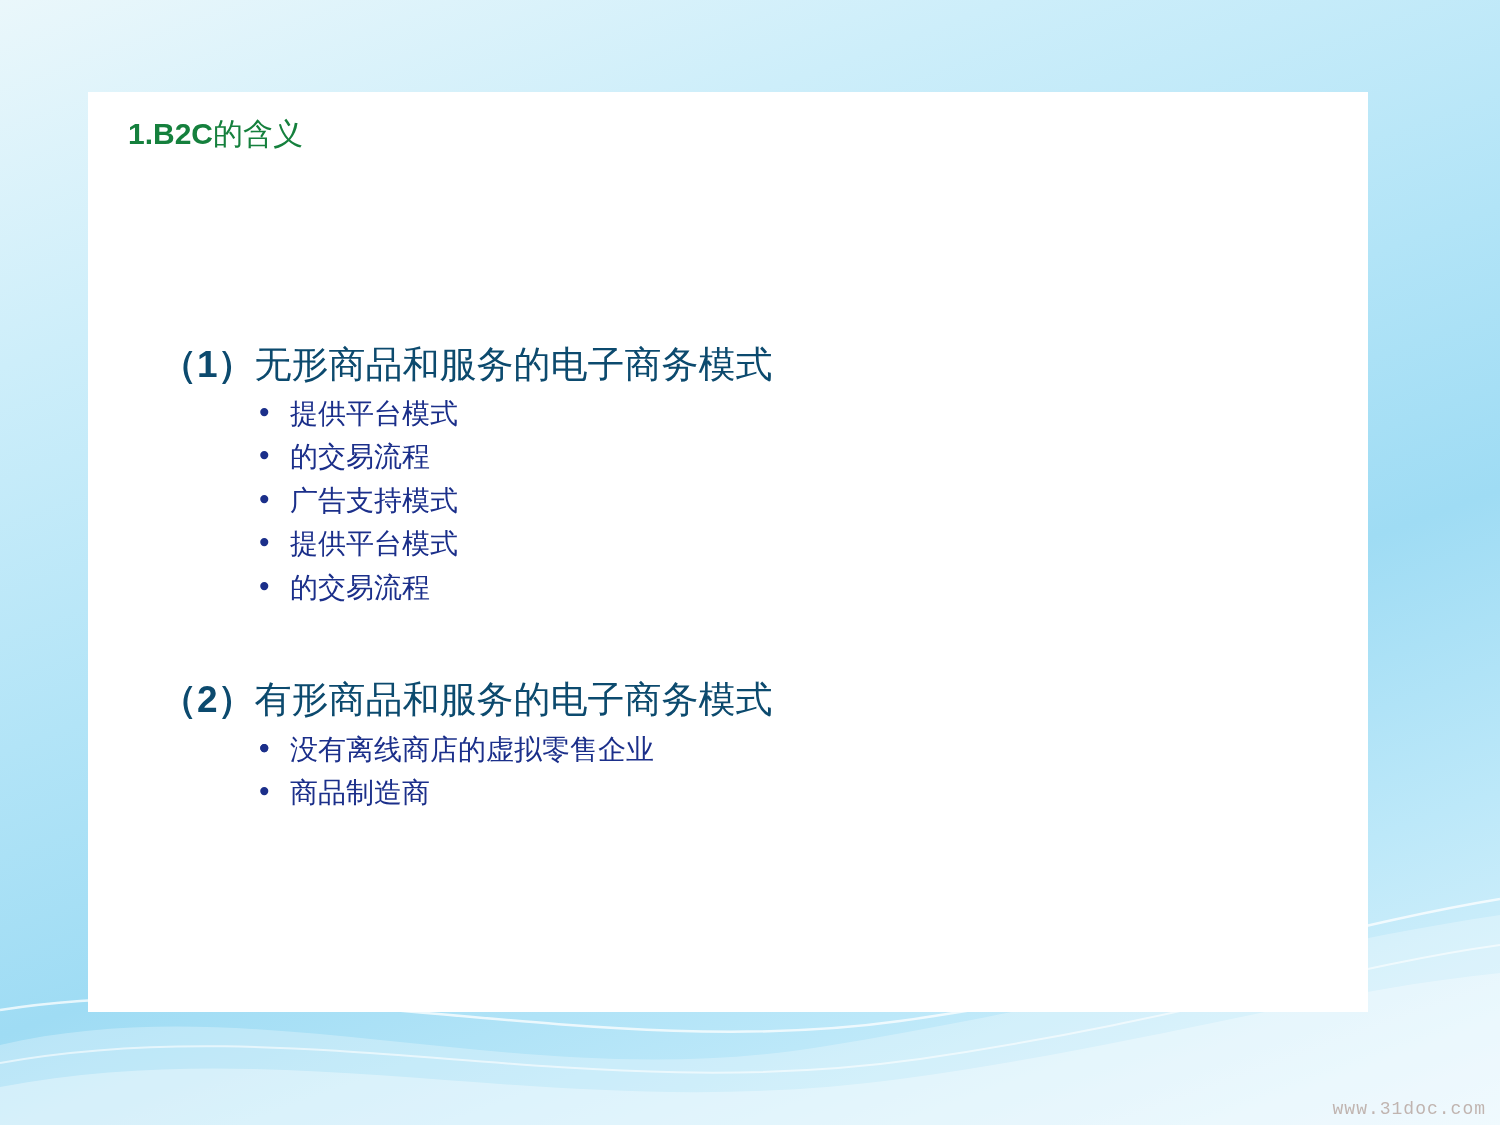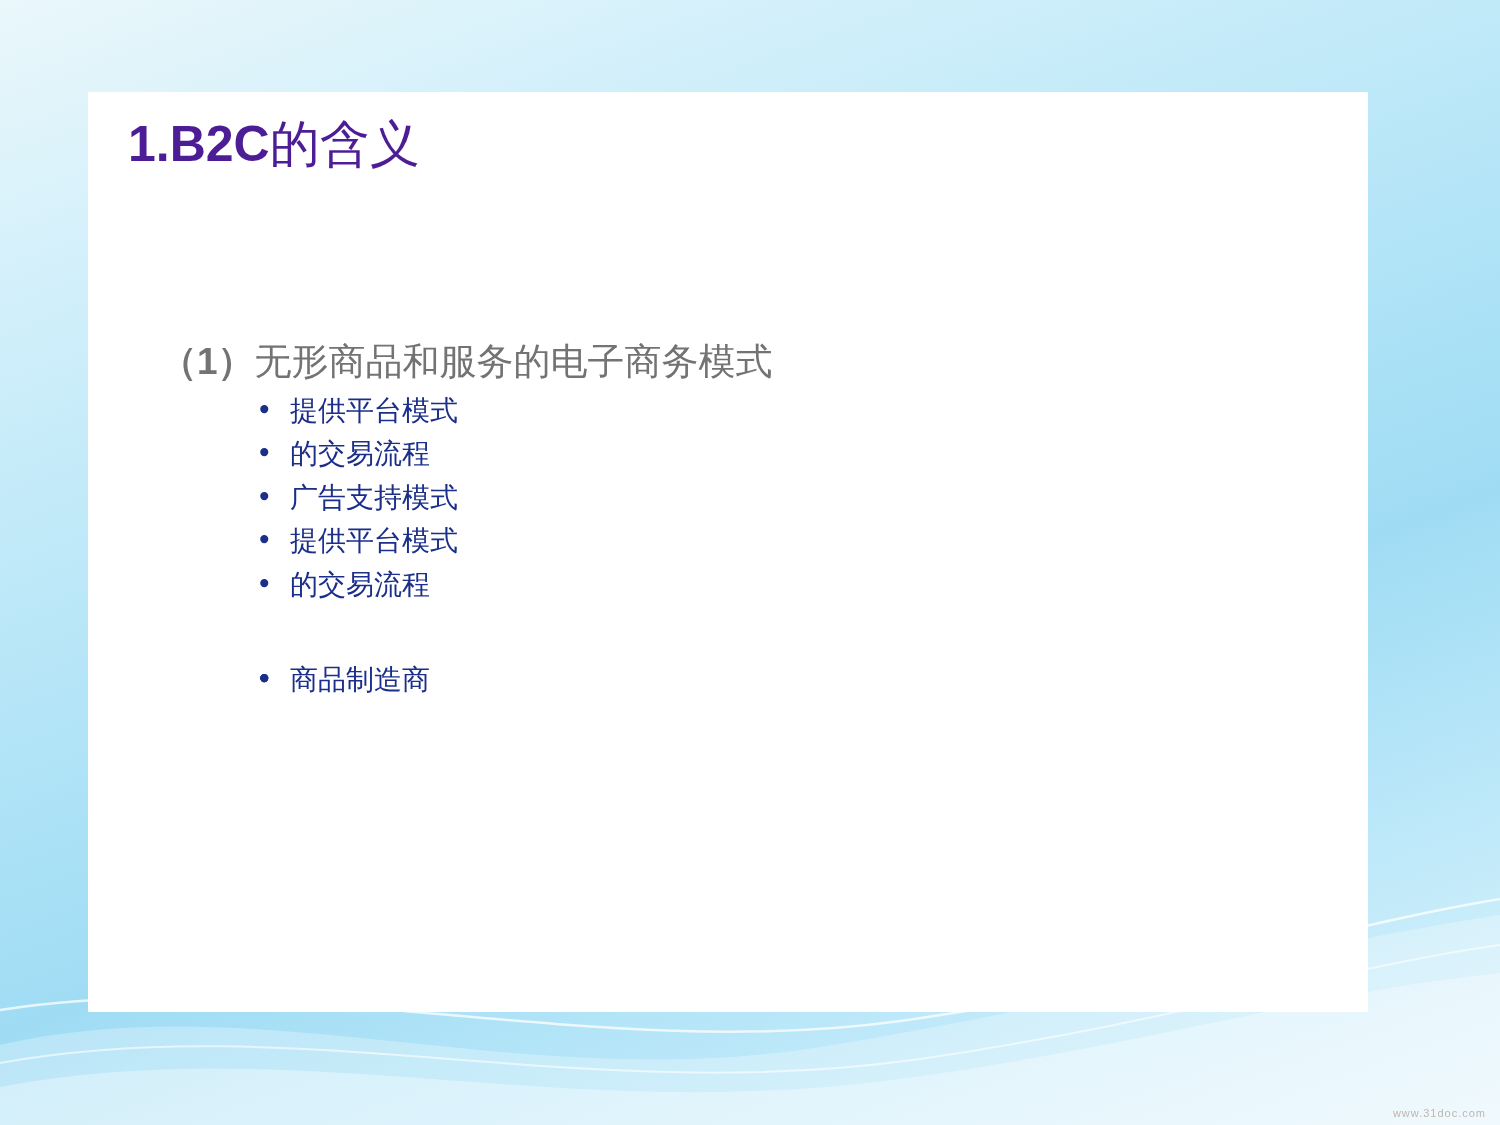--- a/index.html
+++ b/index.html
@@ -31,46 +31,47 @@
     position: absolute;
     left: 88px;
     top: 92px;
     width: 1280px;
     height: 920px;
     background: #ffffff;
     box-sizing: border-box;
     padding: 26px 40px 20px 40px;
   }
   .line-major {
-    font-size: 50px;
+    font-size: 30px;
     line-height: 1.05;
-    color: #4c1d95;
+    color: #15803d;
     margin: 0 0 0 0;
     white-space: nowrap;
   }
   .line-major .lead {
     font-weight: bold;
     font-family: "Liberation Sans", sans-serif;
   }
   .line-major .cn {
     font-family: "DejaVu Serif", "Liberation Serif", serif;
     font-weight: normal;
   }
   .gap-1 { height: 58px; }
   .gap-2 { height: 56px; }
   .gap-3 { height: 56px; }
   .gap-4 { height: 46px; }
 
   .sub-head {
     font-size: 37px;
-    color: #737373;
+    color: #0c4a6e;
     font-family: "DejaVu Serif", "Liberation Serif", serif;
     margin-left: 32px;
     white-space: nowrap;
     line-height: 1.15;
+    margin-top: 24px;
   }
   .sub-head .num {
     font-family: "Liberation Sans", sans-serif;
     font-weight: bold;
   }
   .bullet-list {
     list-style: none;
     margin: 6px 0 0 0;
     padding: 0;
   }
@@ -87,23 +88,23 @@
     position: absolute;
     left: 128px;
     top: 0;
     color: #1b2f8a;
     font-size: 28px;
   }
   .watermark {
     position: absolute;
     right: 14px;
     bottom: 6px;
-    font-size: 11px;
+    font-size: 18px;
     color: #b9a9a3;
-    font-family: Liberation Sans, sans-serif;
+    font-family: Liberation Mono, monospace;
     letter-spacing: 1px;
     opacity: 0.85;
   }
 </style>
 </head>
 <body>
 
 <div class="slide">
 
   <svg class="bg-swoosh" viewBox="0 0 1500 330" preserveAspectRatio="none">
@@ -134,24 +135,27 @@
     <ul class="bullet-list">
       <li><span class="dot">•</span><span>提供平台模式</span></li>
       <li><span class="dot">•</span><span>的交易流程</span></li>
       <li><span class="dot">•</span><span>广告支持模式</span></li>
       <li><span class="dot">•</span><span>提供平台模式</span></li>
       <li><span class="dot">•</span><span>的交易流程</span></li>
     </ul>
 
     <div class="gap-4"></div>
 
+    <div class="sub-head">
+      <span class="num">（2）</span><span>有形商品和服务的电子商务模式</span>
+    </div>
 
     <ul class="bullet-list">
       <li><span class="dot">•</span></li>
-      <li><span class="dot">•</span></li>
+      <li><span class="dot">•</span><span>没有离线商店的虚拟零售企业</span></li>
       <li><span class="dot">•</span><span>商品制造商</span></li>
     </ul>
 
   </div>
 
   <div class="watermark">www.31doc.com</div>
 
 </div>
 
 </body></html>

